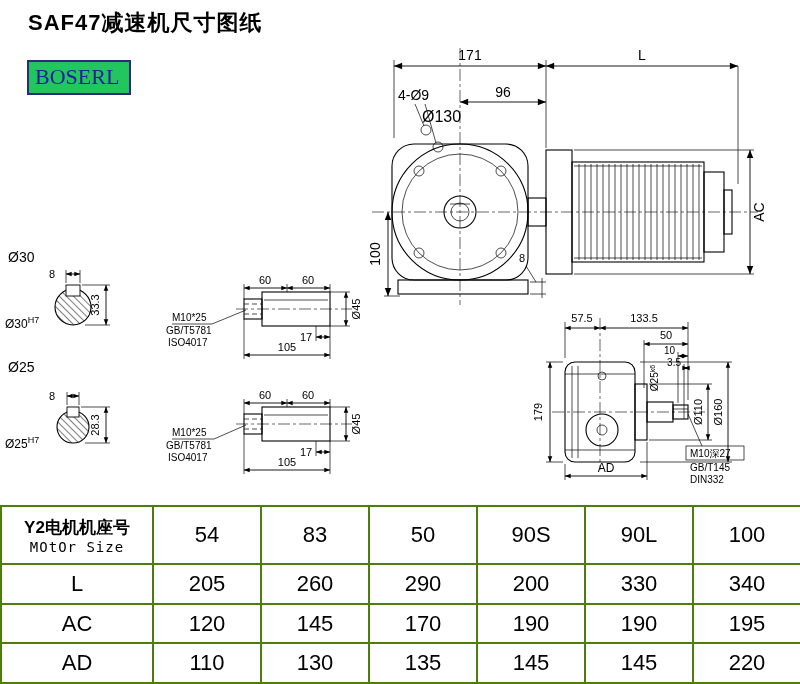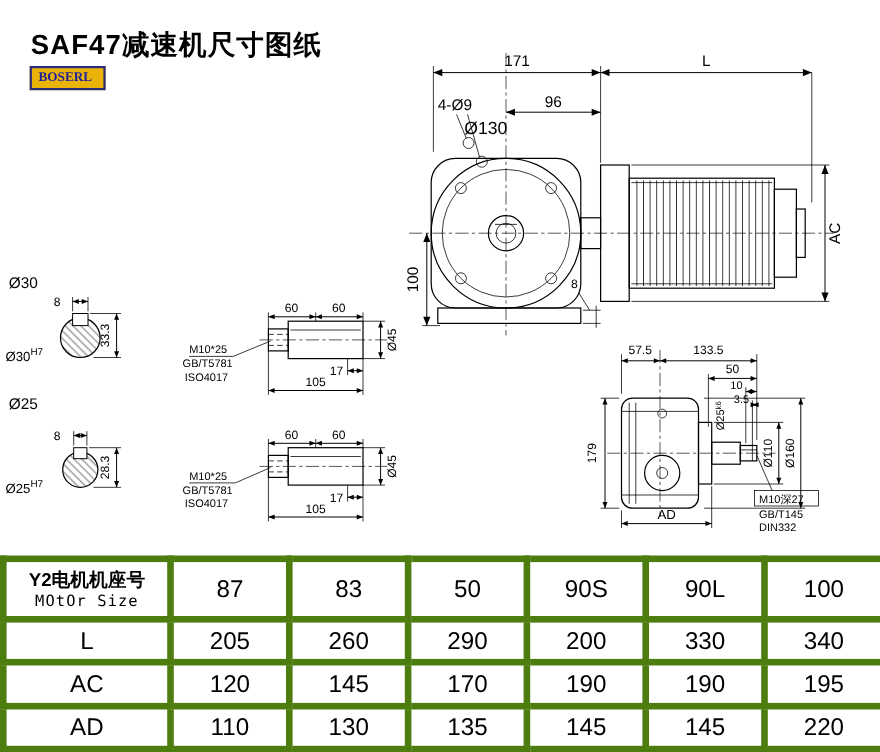--- a/index.html
+++ b/index.html
@@ -1,39 +1,39 @@
 <!DOCTYPE html>
 <html><head>
 <meta charset="utf-8">
 <style>
   * { margin:0; padding:0; box-sizing:border-box; }
   html,body { background:#fff; }
   .page { position:relative; width:800px; height:684px; background:#fff;
           font-family:"Liberation Sans", sans-serif; overflow:hidden; }
-  .title { position:absolute; left:28px; top:24px; font-size:25px; font-weight:bold;
+  .title { position:absolute; left:28px; top:8px; font-size:22px; font-weight:bold;
            color:#000; letter-spacing:1px; font-family:"Liberation Sans", sans-serif; }
   .brand { position:absolute; left:27px; top:60px; border:2px solid #2b2b7b;
-           color:#1f1f9e; font-family:"Liberation Serif", serif; font-weight:bold;
-           font-size:12px; line-height:1.25; padding:1px 10px 2px 6px; background:#eab308; }
+           color:#1f1f9e; font-family:"Liberation Serif", serif; font-weight:normal;
+           font-size:22px; line-height:1.25; padding:1px 10px 2px 6px; background:#22c55e; }
   svg.drawing { position:absolute; left:0; top:0; }
   svg text { fill:#000; font-family:"Liberation Sans", sans-serif; }
   .ln   { fill:none; stroke:#000; stroke-width:1.1; }
   .thin { fill:none; stroke:#000; stroke-width:0.7; }
   .cl   { fill:none; stroke:#000; stroke-width:0.6; stroke-dasharray:12 3 3 3; }
   .dash { fill:none; stroke:#000; stroke-width:0.7; stroke-dasharray:5 3; }
   .dl   { fill:none; stroke:#000; stroke-width:0.9; }
   .ext  { fill:none; stroke:#000; stroke-width:0.7; }
   text.dim  { font-size:14px; }
   text.dmid { font-size:12px; }
   text.dsm  { font-size:11px; }
   text.note { font-size:10px; }
   text.big  { font-size:16px; }
   table.dims { position:absolute; left:0; top:505px; width:800px; height:179px;
                border-collapse:collapse; table-layout:fixed; background:#fff; }
-  table.dims td { border:6px solid #4d7c0f; text-align:center; vertical-align:middle;
+  table.dims td { border:2px solid #4d7c0f; text-align:center; vertical-align:middle;
                   font-size:22px; color:#000; padding:0; }
   td.head-cell .head-cn { font-size:17px; font-weight:bold; }
   td.head-cell .head-en { font-family:"DejaVu Sans Mono", monospace; font-size:14px; letter-spacing:1px; }
 </style>
 </head>
 <body>
 
 <div class="page">
 
   <div class="title">SAF47减速机尺寸图纸</div>
@@ -278,21 +278,21 @@
       <col style="width:108px">
         <col style="width:108px">
         <col style="width:108px">
     </colgroup>
     <tbody>
       <tr>
         <td class="head-cell">
           <div class="head-cn">Y2电机机座号</div>
           <div class="head-en">MOtOr Size</div>
         </td>
-        <td>87</td>
+        <td>54</td>
         <td>83</td>
         <td>50</td>
         <td>90S</td>
         <td>90L</td>
         <td>100</td>
       </tr>
       <tr>
         <td>L</td>
         <td>205</td>
         <td>260</td>

